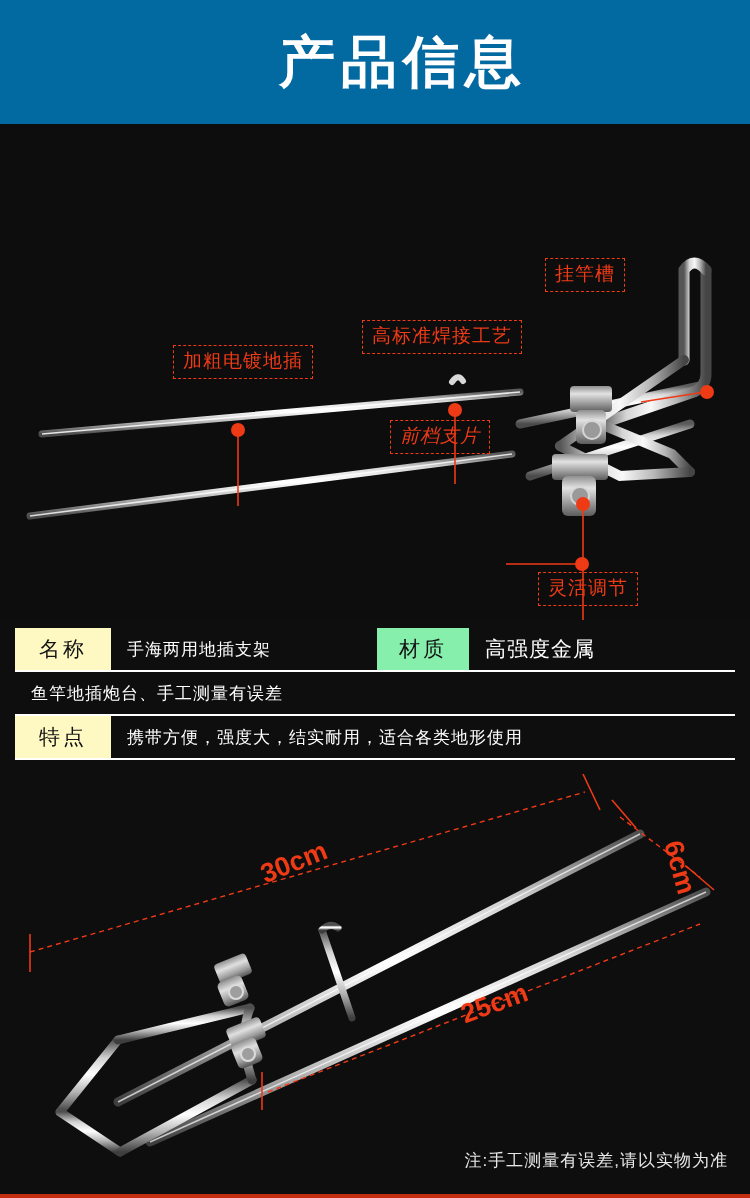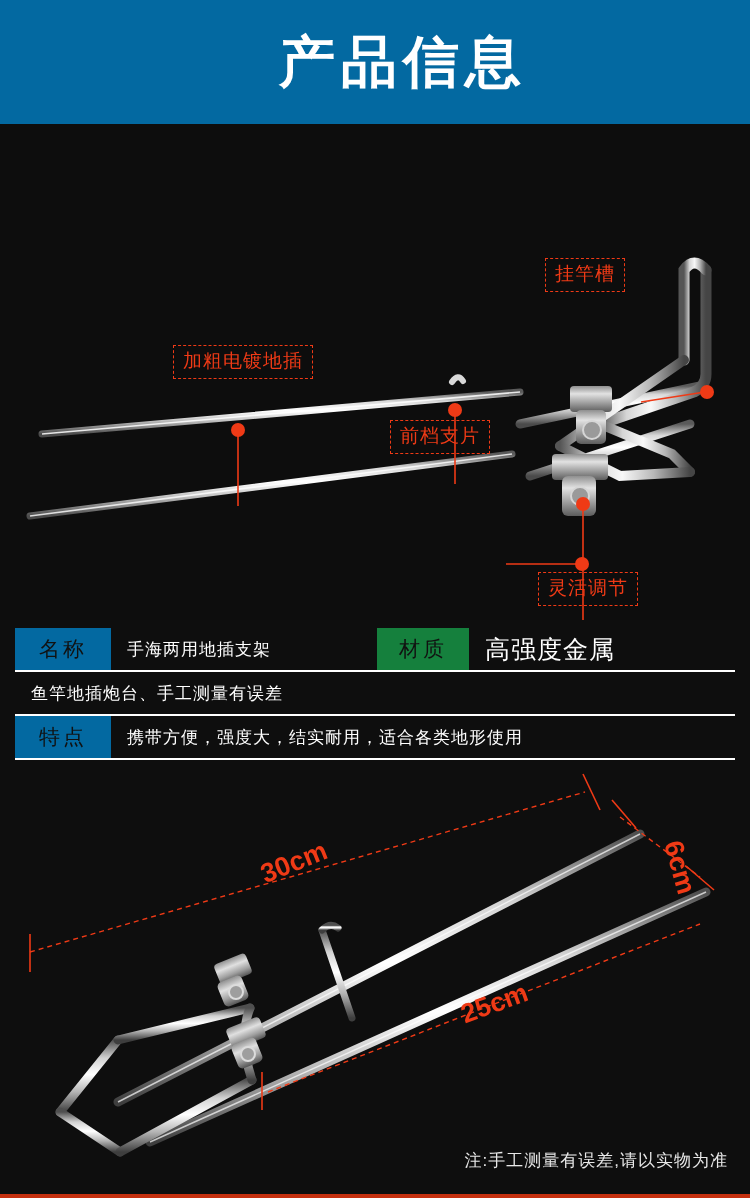--- a/index.html
+++ b/index.html
@@ -33,44 +33,44 @@
     font-size:19px;
     padding:4px 9px 6px 9px;
     white-space:nowrap;
     line-height:1.15;
     background:transparent;
     letter-spacing:1px;
   }
   .c-spike{left:173px;top:345px;}
   .c-weld{left:362px;top:320px;}
   .c-hook{left:545px;top:258px;font-family:Liberation Serif, serif;}
-  .c-front{left:390px;top:420px;}
+  .c-front{left:390px;top:420px;font-style:italic;}
   .c-adjust{left:538px;top:572px;}
 
   
   .spec{position:absolute;left:15px;top:628px;width:720px;}
   .spec-row{position:relative;display:flex;align-items:stretch;height:42px;border-bottom:2px solid #ffffff;}
   .spec-row:last-child{border-bottom:2px solid #ffffff;}
   .spec-key{
-    background:#0369a1;color:#111111;
+    background:#fef9c3;color:#111111;
     min-width:96px;display:flex;align-items:center;justify-content:center;
     font-size:21px;letter-spacing:3px;
   }
   .spec-val{
     color:#ffffff;display:flex;align-items:center;
     font-size:17px;padding-left:16px;letter-spacing:1px;flex:1;
   }
   .spec-key2{
-    background:#15803d;color:#111111;
+    background:#86efac;color:#111111;
     min-width:92px;display:flex;align-items:center;justify-content:center;
     font-size:21px;letter-spacing:3px;
   }
   .spec-val2{
     color:#ffffff;display:flex;align-items:center;
-    font-size:25px;padding-left:16px;letter-spacing:1px;width:250px;font-family:Liberation Mono, monospace;
+    font-size:21px;padding-left:16px;letter-spacing:1px;width:250px;font-family:Liberation Mono, monospace;
   }
   .row1-left{display:flex;flex:1;}
   .row1-right{display:flex;}
 
   
   .dimarea{position:absolute;left:0;top:772px;width:750px;height:400px;overflow:hidden;}
   .dimarea svg{position:absolute;left:0;top:0;}
 
   .dimlabel{
     position:absolute;color:#ef3a16;font-size:27px;font-weight:bold;
@@ -168,20 +168,21 @@
         <circle cx="238" cy="306" r="7"></circle>
         <circle cx="455" cy="286" r="7"></circle>
         <circle cx="707" cy="268" r="7"></circle>
         <circle cx="582" cy="440" r="7"></circle>
         <circle cx="583" cy="380" r="7"></circle>
       </g>
     </svg>
   </div>
 
   <div class="callout c-spike">加粗电镀地插</div>
+  <div class="callout c-weld">高标准焊接工艺</div>
   <div class="callout c-hook">挂竿槽</div>
   <div class="callout c-front">前档支片</div>
   <div class="callout c-adjust">灵活调节</div>
 
   <div class="spec">
 
     <div class="spec-row">
       <div class="row1-left">
         <div class="spec-key">名称</div>
         <div class="spec-val">手海两用地插支架</div>

